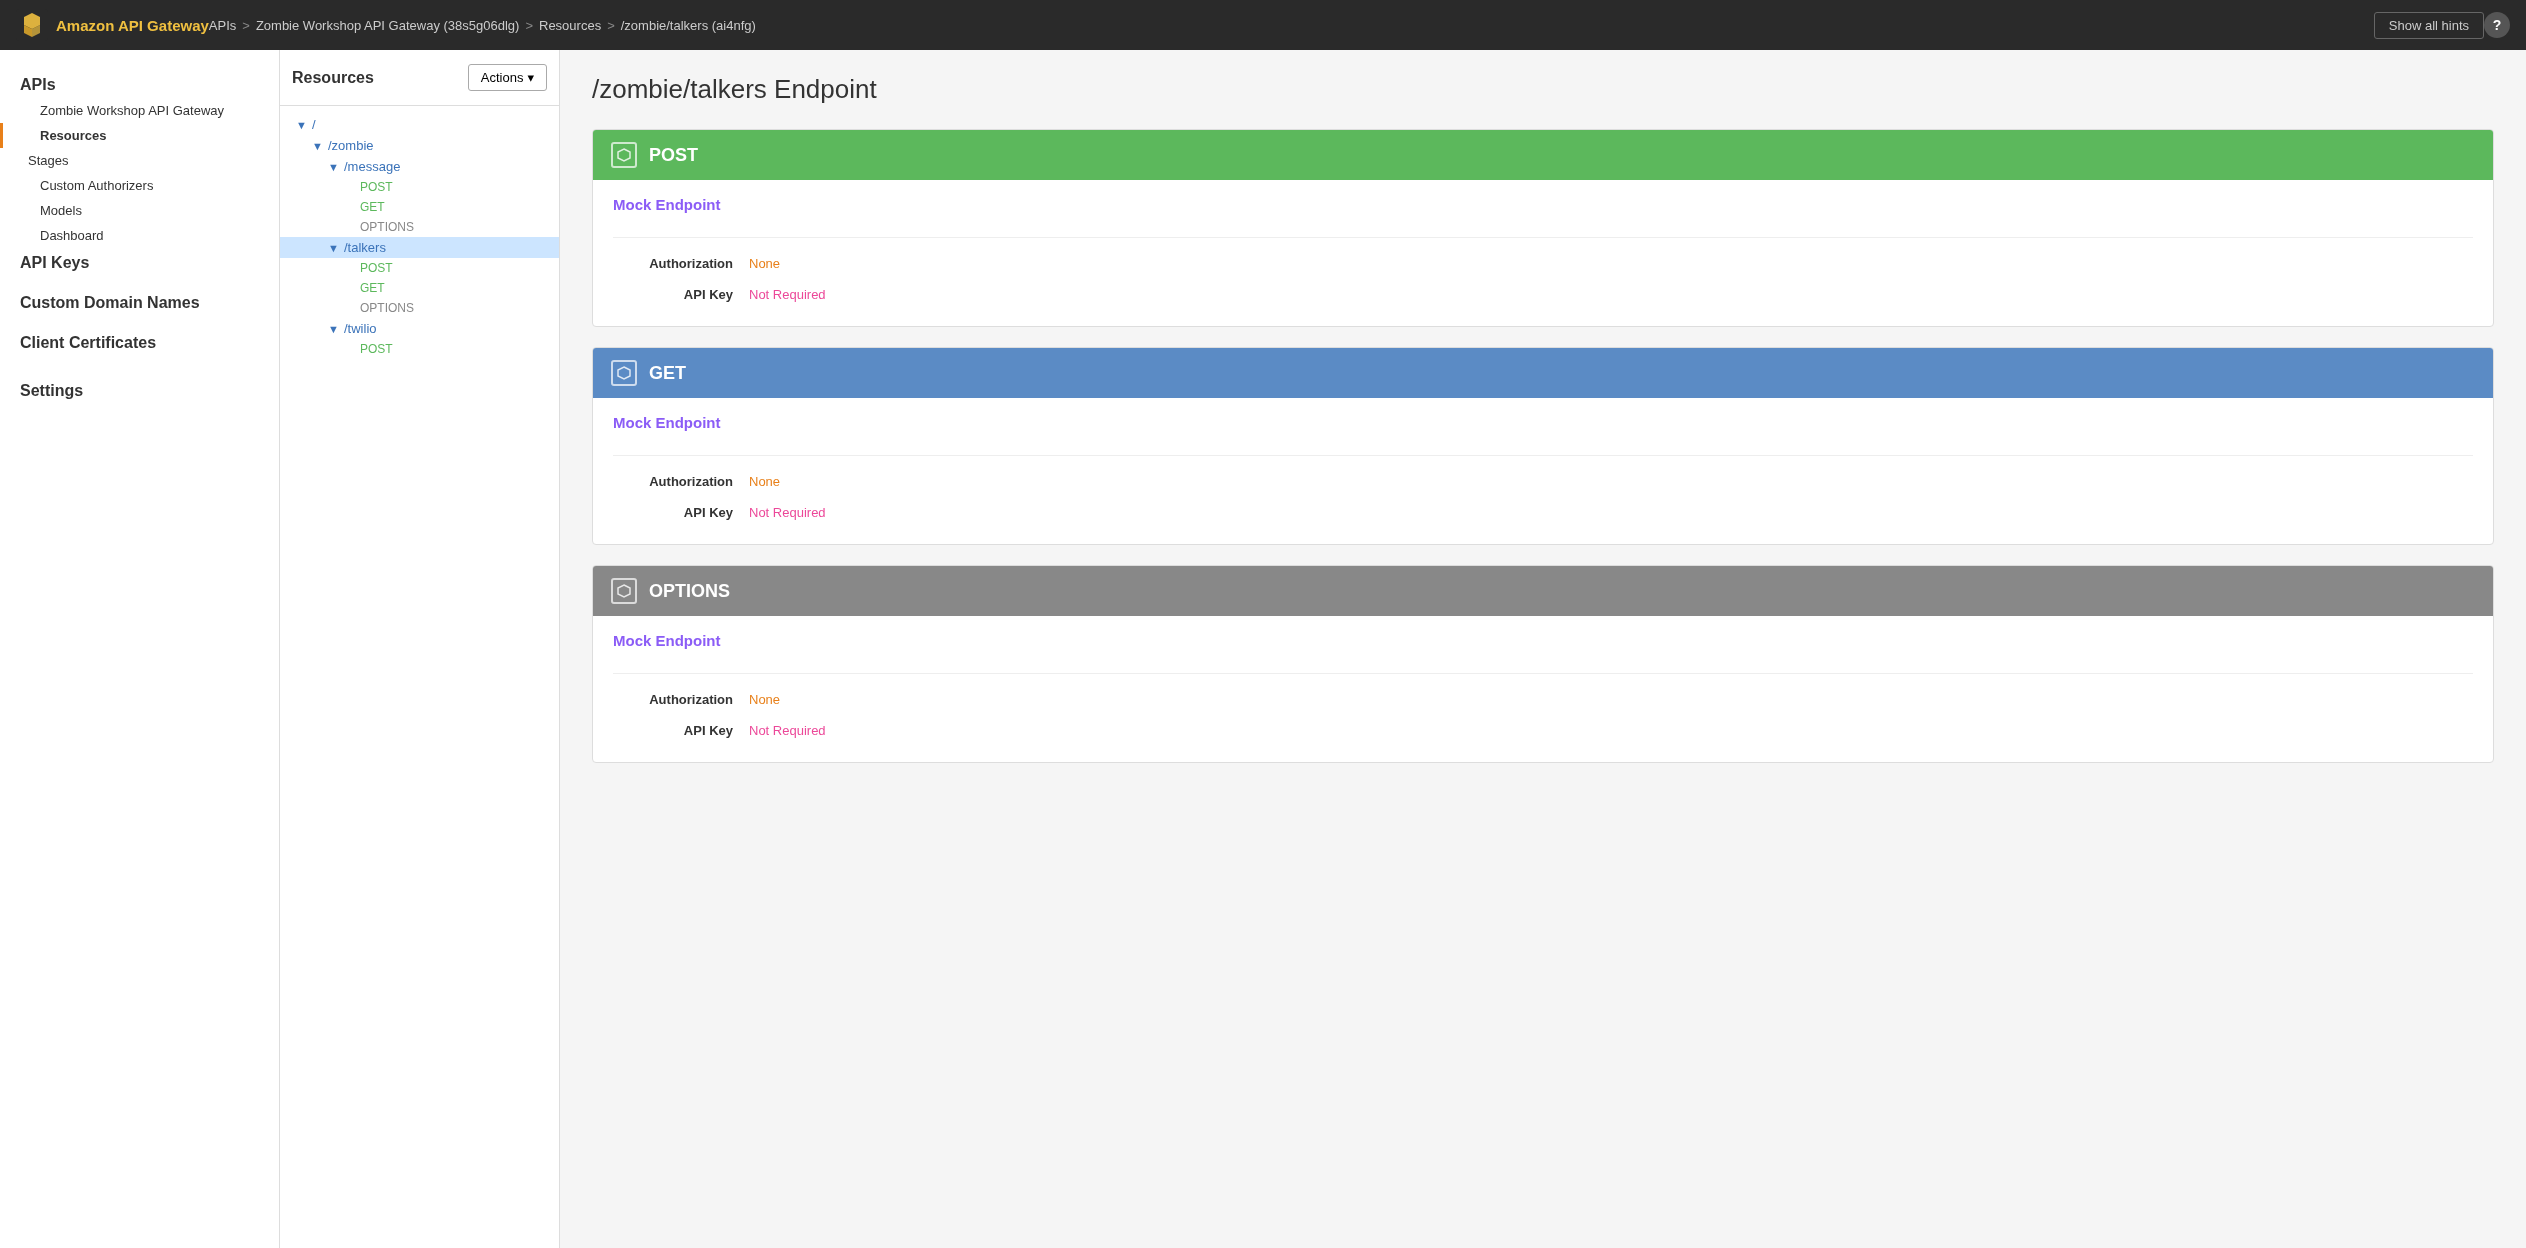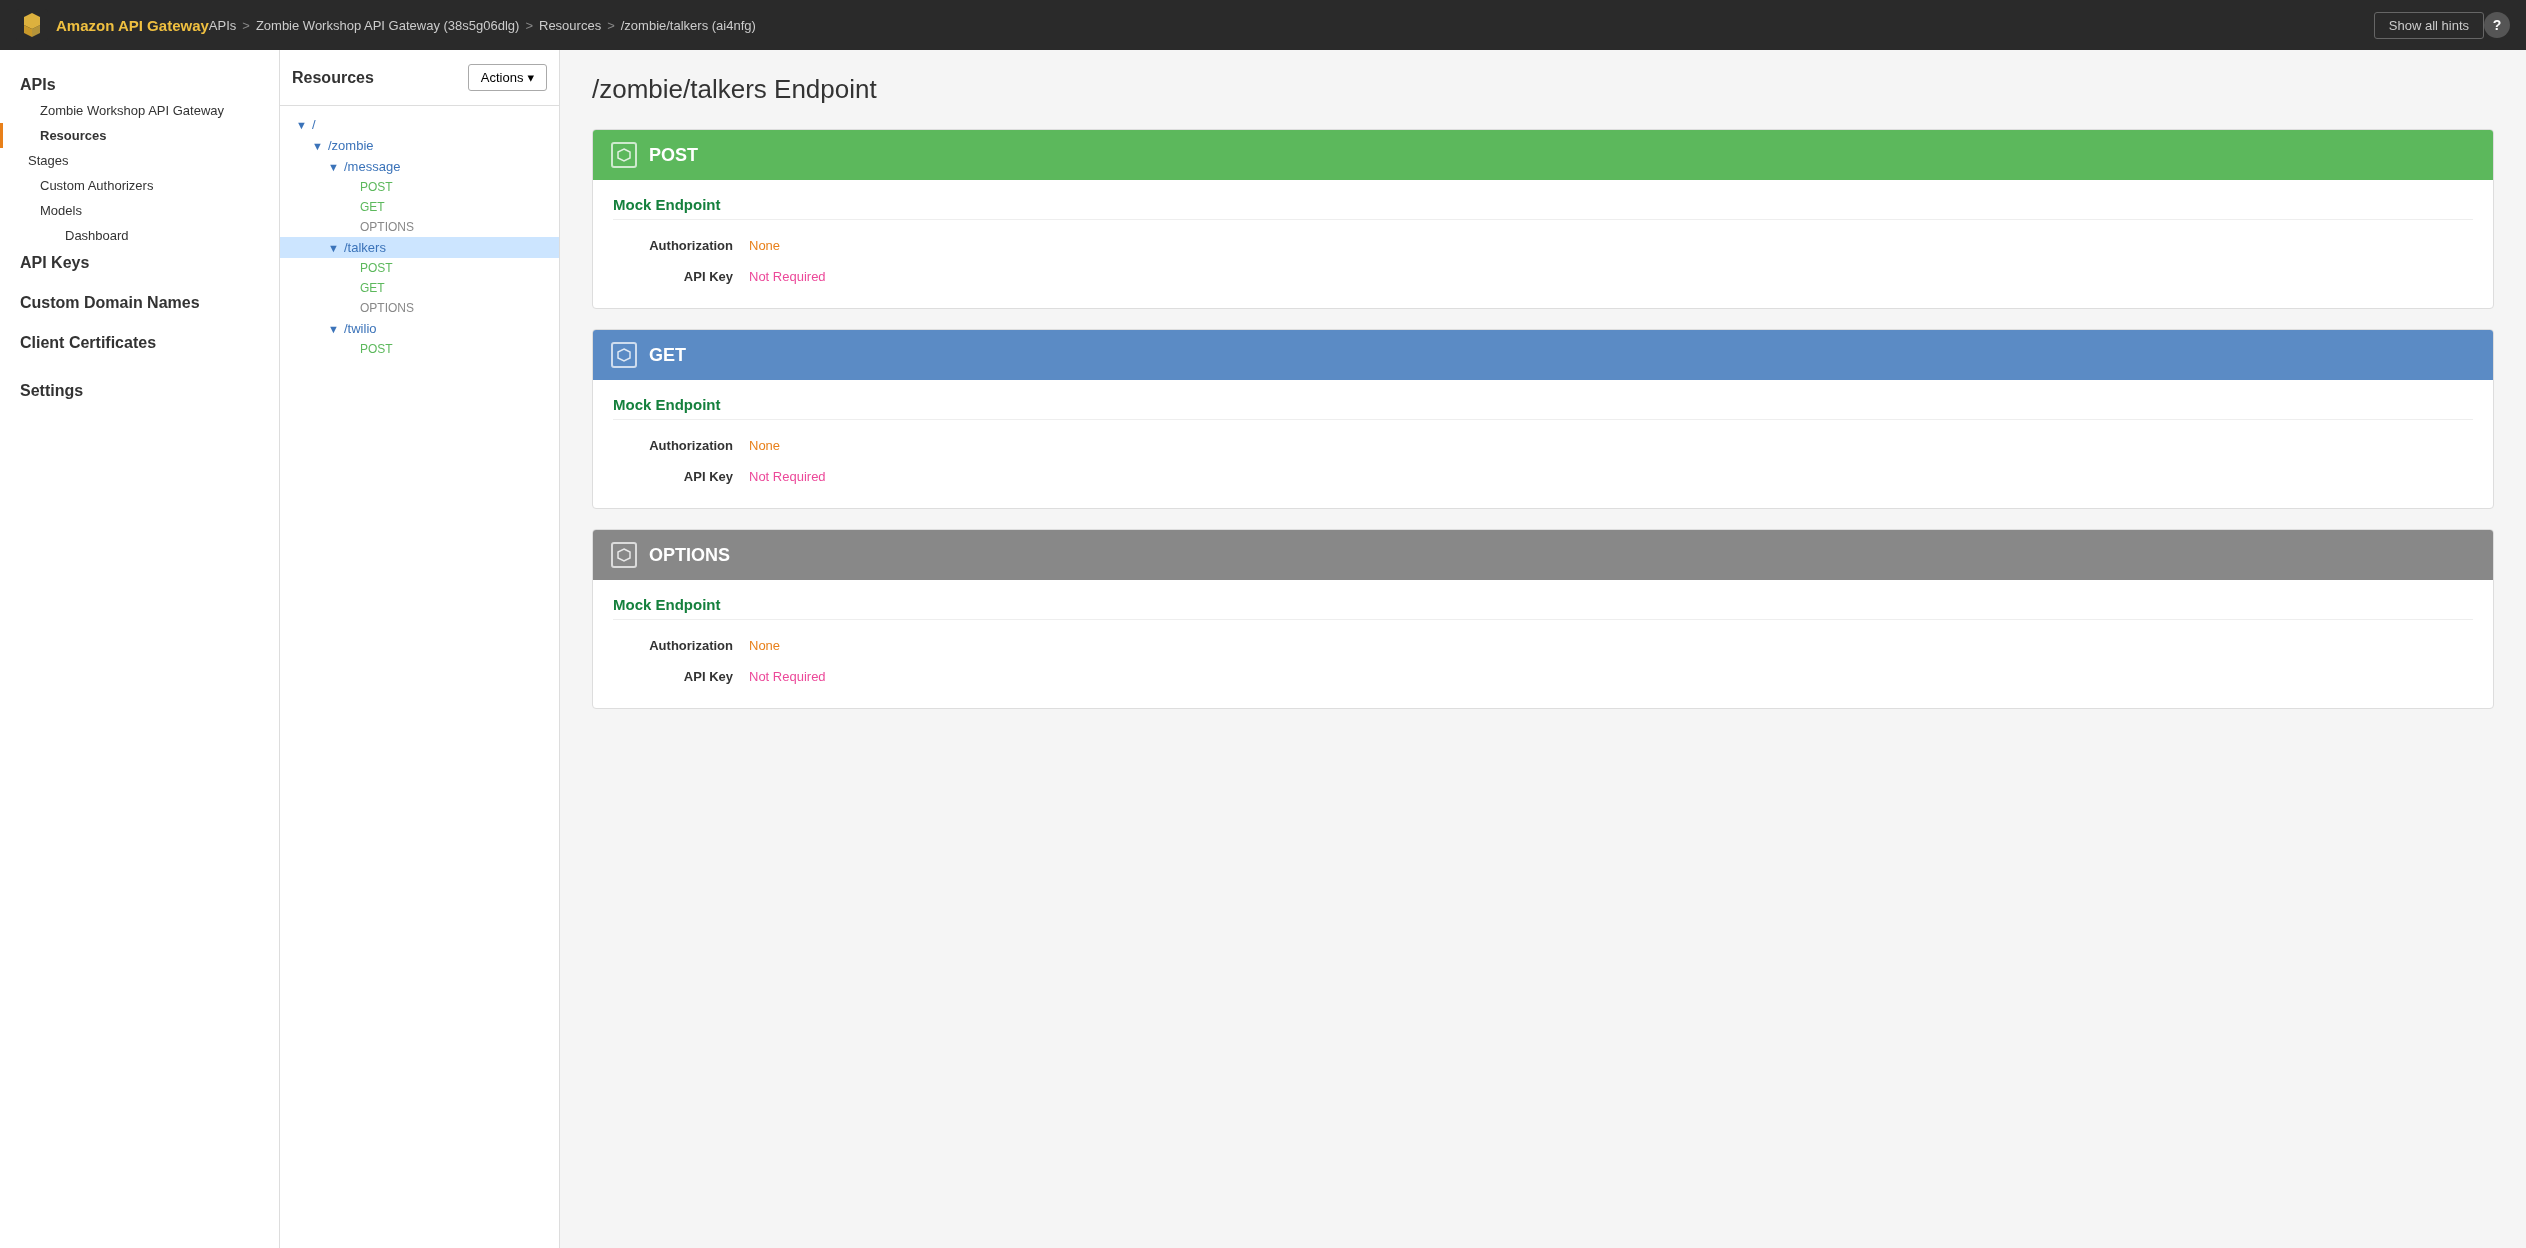--- a/index.html
+++ b/index.html
@@ -93,21 +93,21 @@
       padding: 12px 18px; color: #fff; font-size: 18px; font-weight: 600;
     }
     .method-card-header.post { background: #5cb85c; }
     .method-card-header.get { background: #5b8bc5; }
     .method-card-header.options { background: #888; }
     .method-icon {
       width: 26px; height: 26px; border: 2px solid rgba(255,255,255,0.7);
       border-radius: 3px; display: flex; align-items: center; justify-content: center; font-size: 11px;
     }
     .method-card-body { padding: 16px 20px; }
-    .method-endpoint { font-size: 15px; font-weight: 700; color: #15803d; margin-bottom: 10px; padding-bottom: 6px; border-bottom: 1px solid #eee; }
+    .method-endpoint { font-size: 15px; font-weight: 700; color: #8b5cf6; margin-bottom: 10px; padding-bottom: 24px; border-bottom: 1px solid #eee; }
     .method-detail { display: flex; align-items: center; padding: 8px 0; font-size: 13px; }
     .method-detail-label { font-weight: 700; color: #333; width: 120px; text-align: right; margin-right: 16px; }
     .method-detail-value { color: #ec4899; }
     .method-detail-value.orange { color: #e8801a; }
   </style>
 </head>
 <body>
 
 <div class="top-nav">
   <div class="top-nav-logo">
@@ -134,21 +134,21 @@
 
 <div class="main-layout">
 
   <div class="sidebar">
     <div class="sidebar-section-title">APIs</div>
     <div class="sidebar-item indent2">Zombie Workshop API Gateway</div>
     <div class="sidebar-item indent2 active" style="border-left: 3px solid #e8801a; padding-left: 37px;">Resources</div>
     <div class="sidebar-item indent2" style="padding-left:28px;">Stages</div>
     <div class="sidebar-item indent2" style="padding-left:40px;">Custom Authorizers</div>
     <div class="sidebar-item indent2" style="padding-left:40px;">Models</div>
-    <div class="sidebar-item indent2" style="padding-left:40px;margin-left:25px;">Dashboard</div>
+    <div class="sidebar-item indent2" style="padding-left:40px;">Dashboard</div>
 
     <div class="sidebar-section-title" style="">API Keys</div>
     <div class="sidebar-section-title" style="margin-top:12px;">Custom Domain Names</div>
     <div class="sidebar-section-title" style="margin-top:12px;">Client Certificates</div>
     <div class="sidebar-section-title" style="margin-top:20px;">Settings</div>
   </div>
 
   <div class="resource-panel">
     <div class="resource-panel-header">
       <span class="resource-panel-title">Resources</span>

